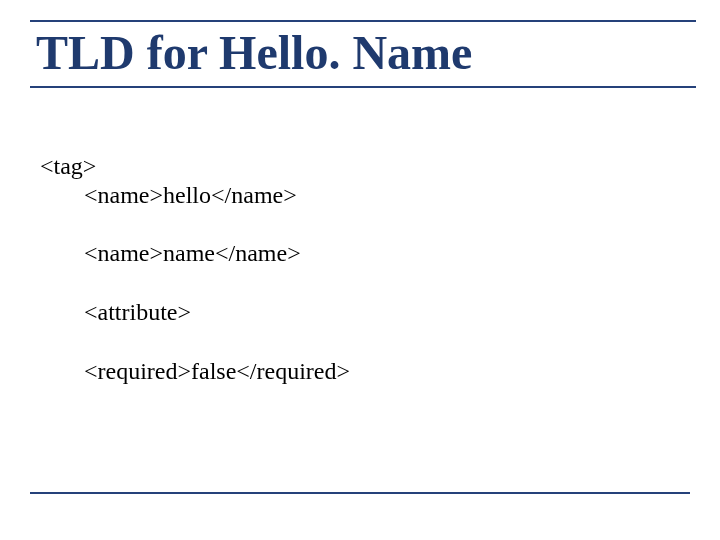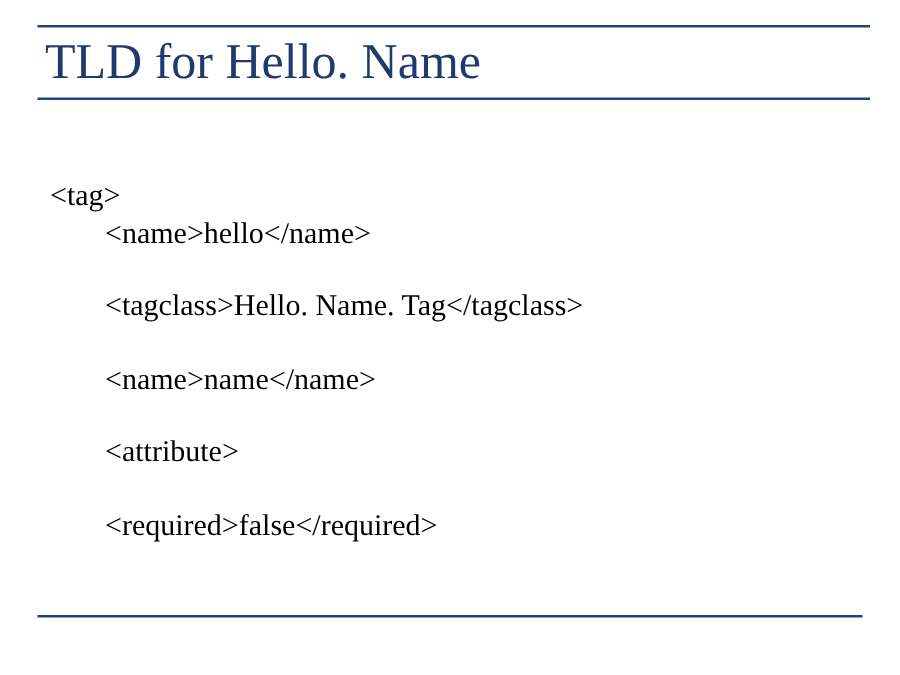--- a/index.html
+++ b/index.html
@@ -19,23 +19,23 @@
     padding: 20px 30px 30px 30px;
   }
   .title-wrap {
     border-top: 2px solid #25417a;
     border-bottom: 2px solid #25417a;
     padding: 6px 0 8px 6px;
     margin-bottom: 34px;
     width: 660px;
   }
   .title {
-    font-size: 40px;
+    font-size: 48px;
     color: #1f3a6e;
-    font-weight: normal;
+    font-weight: bold;
     line-height: 1.05;
   }
   .code-block {
     font-size: 24px;
     color: #000;
     line-height: 1.22;
     padding-left: 10px;
     white-space: pre;
     font-family: "Times New Roman", Times, serif;
   }
@@ -54,21 +54,20 @@
 
 <div class="slide">
 
   <div class="title-wrap">
     <div class="title">TLD for Hello. Name</div>
   </div>
 
   <div class="code-block">
 <span>&lt;tag&gt;</span>
 <span class="indent1">&lt;name&gt;hello&lt;/name&gt;</span>
-<span class="indent1">&lt;tagclass&gt;Hello. Name. Tag&lt;/tagclass&gt;</span>
 <span class="indent1">&lt;name&gt;name&lt;/name&gt;</span>
 <span class="indent1">&lt;attribute&gt;</span>
 <span class="indent1">&lt;required&gt;false&lt;/required&gt;</span>
 
 
 
   </div>
 
   <div class="bottom-rule"></div>
 </div>

